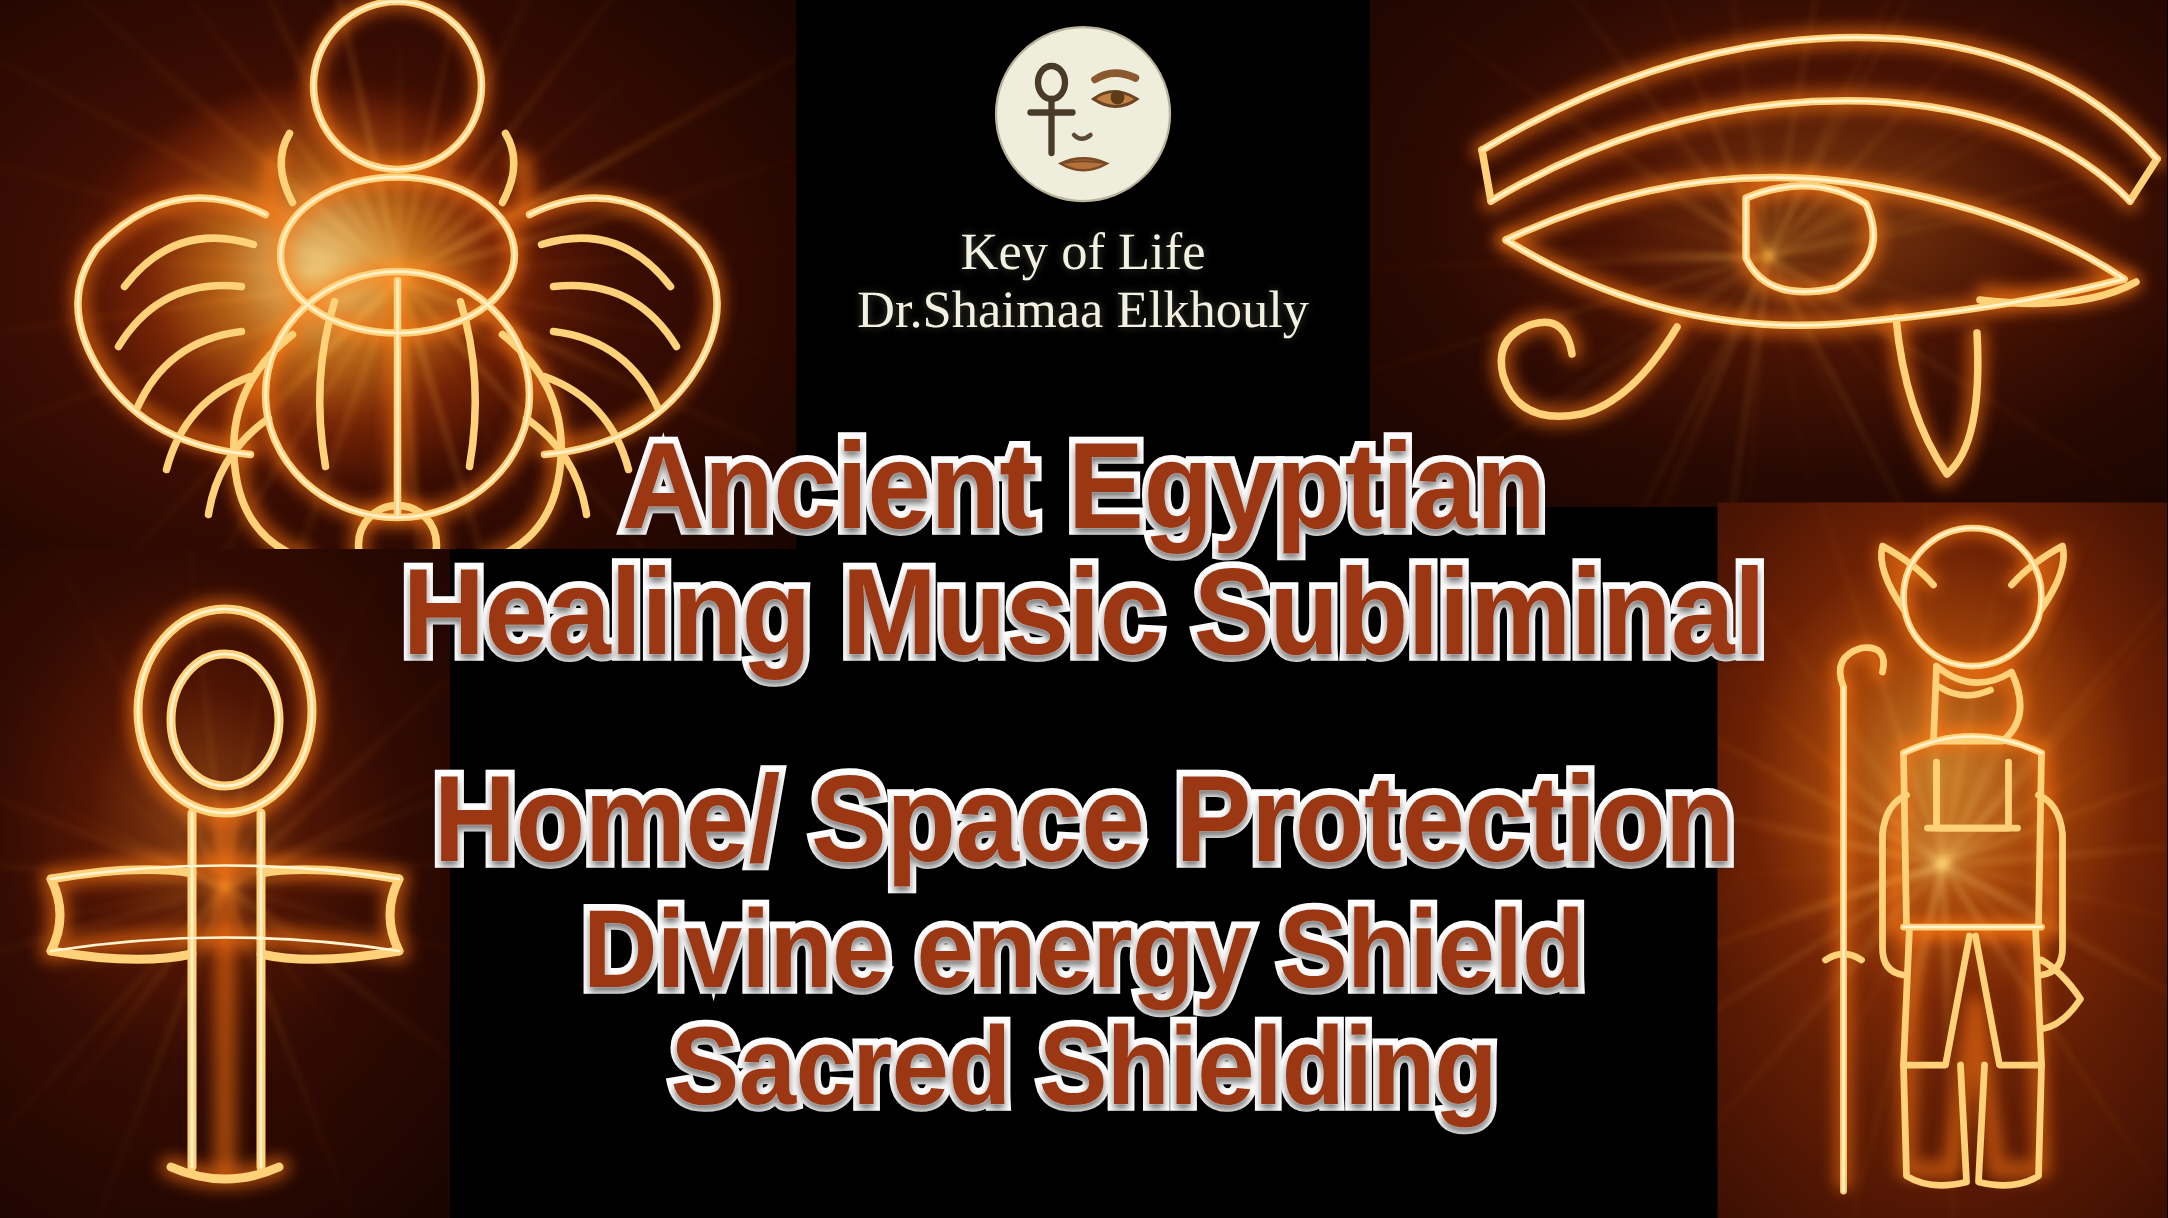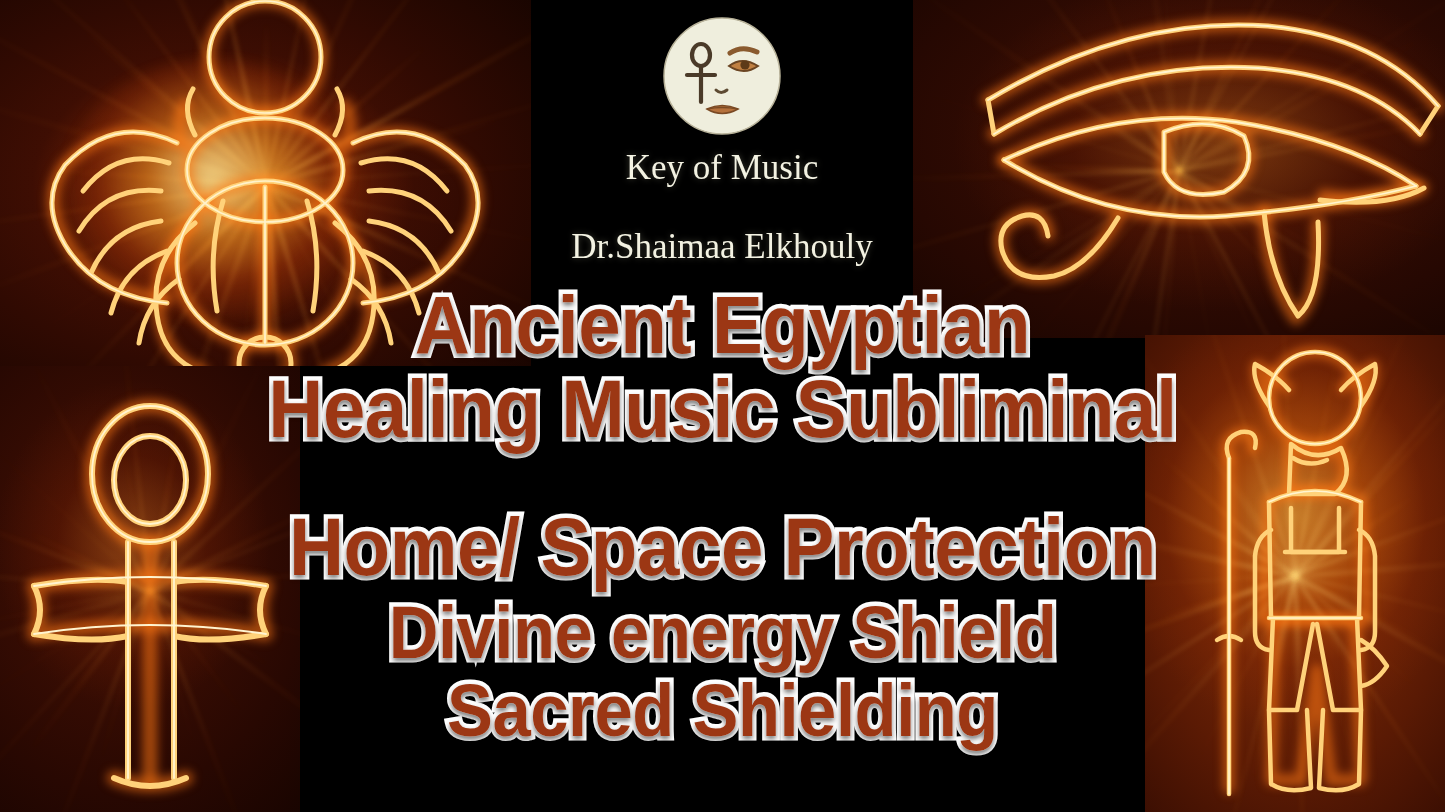--- a/index.html
+++ b/index.html
@@ -54,21 +54,21 @@
       radial-gradient(ellipse 75% 55% at 50% 38%, rgba(255,190,70,.55) 0%, rgba(230,110,15,.40) 32%, rgba(150,45,5,.22) 58%, rgba(0,0,0,0) 82%),
       radial-gradient(ellipse 130% 120% at 50% 45%, #8a3208 0%, #5a1a04 40%, #2a0801 72%, #0a0200 100%);
   }
   #deity .rays .ray{background:linear-gradient(90deg, rgba(255,215,120,.55), rgba(255,150,35,.18) 48%, rgba(255,120,20,0) 86%);}
 
   
   #center{left:531px;top:0;width:382px;height:338px;background:#000;}
   #logo-wrap{position:absolute;left:0;right:0;top:14px;text-align:center;}
   #logo-face{width:124px;height:124px;margin:0 auto;display:block;}
   .brand{color:#f3f2e2;font-family:"Liberation Serif",serif;
-    text-align:center;line-height:1.12;text-shadow:0 0 6px rgba(255,255,210,.25);margin-top:40px;}
+    text-align:center;line-height:1.12;text-shadow:0 0 6px rgba(255,255,210,.25);}
   #brand1{font-size:35px;margin-top:10px;}
   #brand2{font-size:35px;}
 
   
   .tline{
     position:absolute;left:0;width:1445px;text-align:center;
     font-family:"Liberation Sans Narrow","Liberation Sans",sans-serif;
     font-weight:700;color:#9c3714;letter-spacing:-0.5px;
     white-space:nowrap;
     -webkit-text-stroke:9px #ffffff;
@@ -276,21 +276,21 @@
 
         <path d="M70 39 Q82 31 97 38" stroke="#8a5a2e" stroke-width="5" fill="none" stroke-linecap="round"></path>
         <path d="M69 52 Q82 42 98 52 Q84 62 69 52 Z" fill="#c08042" stroke="#6b4522" stroke-width="2"></path>
         <circle cx="85" cy="51" r="4.6" fill="#5d3a18"></circle>
 
         <path d="M56 76 q5 5 11 0" stroke="#5d4a32" stroke-width="3" fill="none" stroke-linecap="round"></path>
 
         <path d="M47 95 Q62 88 78 95 Q62 104 47 95 Z" fill="#b5713c" stroke="#7a4a24" stroke-width="1.6"></path>
         <path d="M47 95 Q62 92 78 95" stroke="#7a4a24" stroke-width="1.4" fill="none"></path>
       </svg>
-      <div class="brand" id="brand1">Key of Music</div>
+      <div class="brand" id="brand1">Key of Life</div>
       <div class="brand" id="brand2">Dr.Shaimaa Elkhouly</div>
     </div>
   </div>
 
   <div class="panel" id="ankh">
     <div class="rays" id="rays-ankh">
         <div class="ray" style="width: 153px; height: 1.2px; opacity: 0.18; transform: rotate(0deg); filter: blur(2px);"></div>
         <div class="ray" style="width: 288.15px; height: 2.5px; opacity: 0.27; transform: rotate(16deg); filter: blur(2px);"></div>
         <div class="ray" style="width: 168.3px; height: 3.8px; opacity: 0.35; transform: rotate(32deg); filter: blur(2px);"></div>
         <div class="ray" style="width: 303.45px; height: 5.1px; opacity: 0.43; transform: rotate(37deg); filter: blur(2px);"></div>

